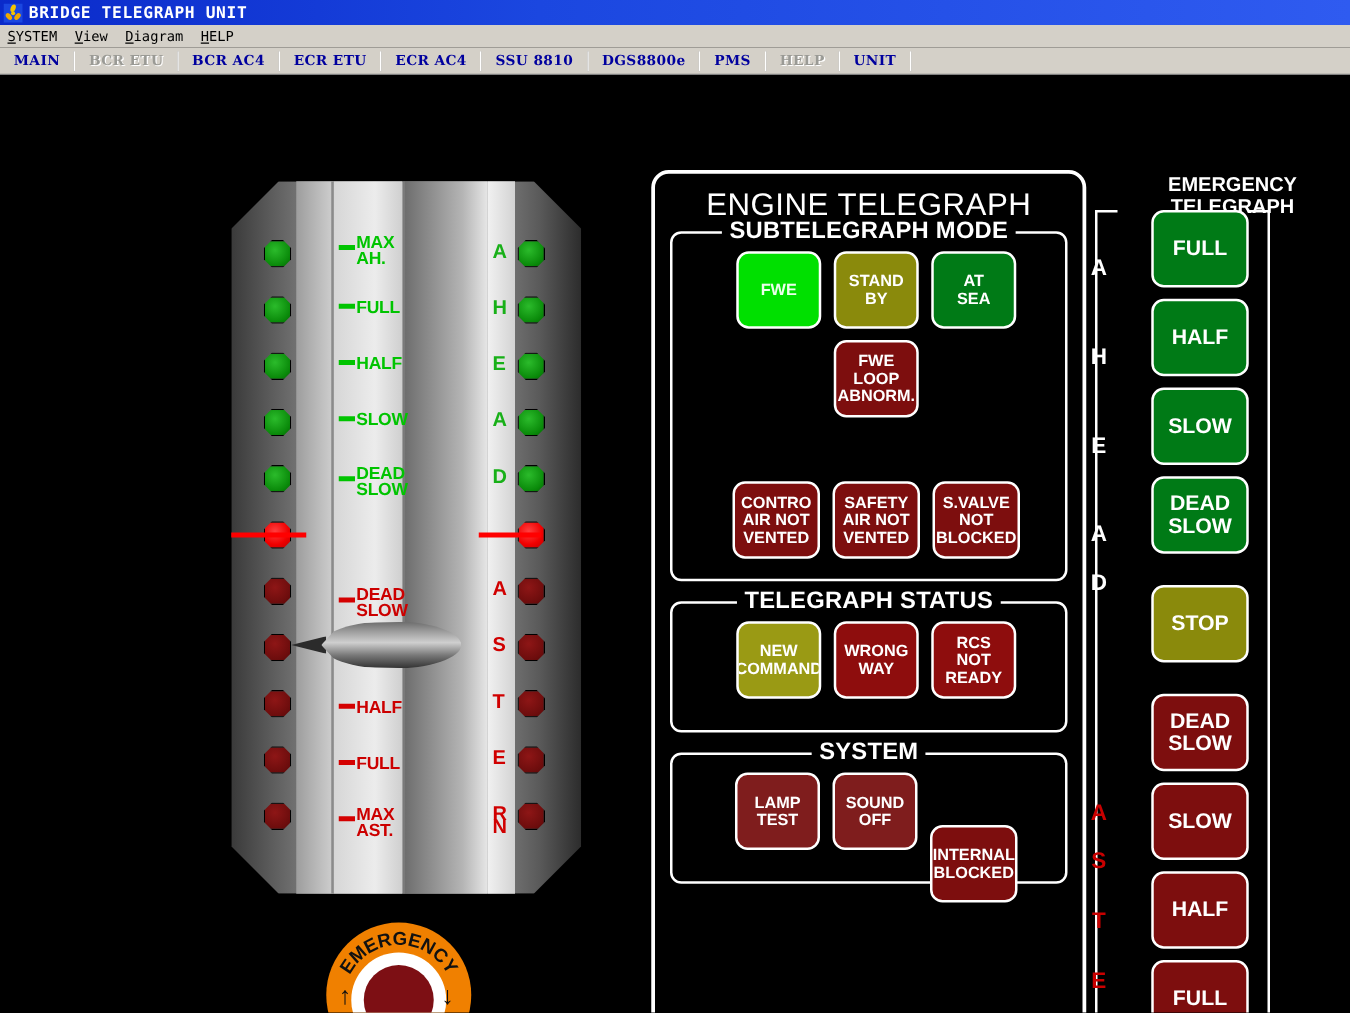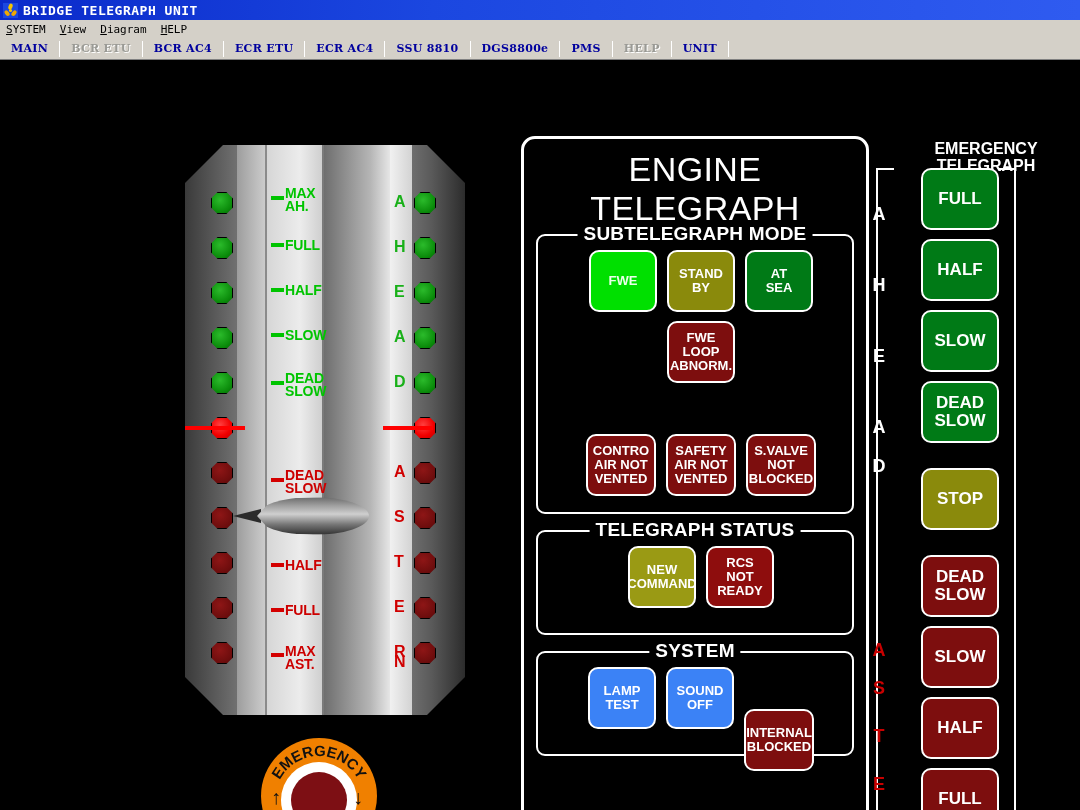--- a/index.html
+++ b/index.html
@@ -111,21 +111,21 @@
   }
   .estop-arc{ position:absolute; left:8px; top:0; width:116px; height:116px; }
   .arrow{ position:absolute; color:#111; font-size:20px; font-weight:bold; }
 
   
   .panel{
     position:absolute; left:521px; top:76px; width:348px; height:730px;
     border:3px solid #fff; border-radius:14px; background:#000;
   }
   .panel-title{
-    text-align:center; color:#fff; font-size:34px; font-weight:normal;
+    text-align:center; color:#fff; font-size:25px; font-weight:normal;
     letter-spacing:.4px; margin-top:11px; font-family:"Liberation Sans",sans-serif;
   }
   .group{
     position:relative; margin:6px 12px 0 12px; border:2px solid #fff;
     border-radius:9px; padding:14px 8px 10px 20px;
   }
   .group > .glabel{
     position:absolute; top:-13px; left:50%; transform:translateX(-50%);
     background:#000; padding:0 6px; color:#fff; font-size:19px; font-weight:bold;
     white-space:nowrap; letter-spacing:.2px;
@@ -141,21 +141,21 @@
   }
   .btn.wide{ width:70px;margin-top:42px; }
   .btn span{ display:block; }
 
   .c-green-on{ background:#00e000; color:#eaffea;}
   .c-green{ background:#007a16;}
   .c-olive{ background:#8a8a0c;}
   .c-olive2{ background:#9a9a14;}
   .c-dred{ background:#7d0e0e;}
   .c-dred2{ background:#8e0d0d;}
-  .c-gray{ background:#3b82f6;}
+  .c-gray{ background:#7f1d1d;}
 
   
   .etel{ position:absolute; left:866px; top:80px; width:210px; height:726px;}
   .etel-title{
     text-align:center; color:#fff; font-size:16px; font-weight:bold; line-height:17px;
     padding-left:30px; font-family:"Liberation Sans",sans-serif;
   }
   .etel-frame{
     position:absolute; left:10px; top:28px; width:140px; height:692px;
     border:2px solid #fff; border-top:none; border-radius:0 0 8px 8px;
@@ -376,20 +376,24 @@
 
 
     <div class="group" style="height:105px; margin-top:16px;">
       <div class="glabel">TELEGRAPH STATUS</div>
       <div class="row">
         <div class="btn c-olive2">
           <span>NEW</span>
           <span>COMMAND</span>
         </div>
         <div class="btn c-dred2">
+          <span>WRONG</span>
+          <span>WAY</span>
+        </div>
+        <div class="btn c-dred2">
           <span>RCS</span>
           <span>NOT</span>
           <span>READY</span>
         </div>
       </div>
     </div>
 
     <div class="group" style="height:105px; margin-top:16px;">
       <div class="glabel">SYSTEM</div>
       <div class="row">

